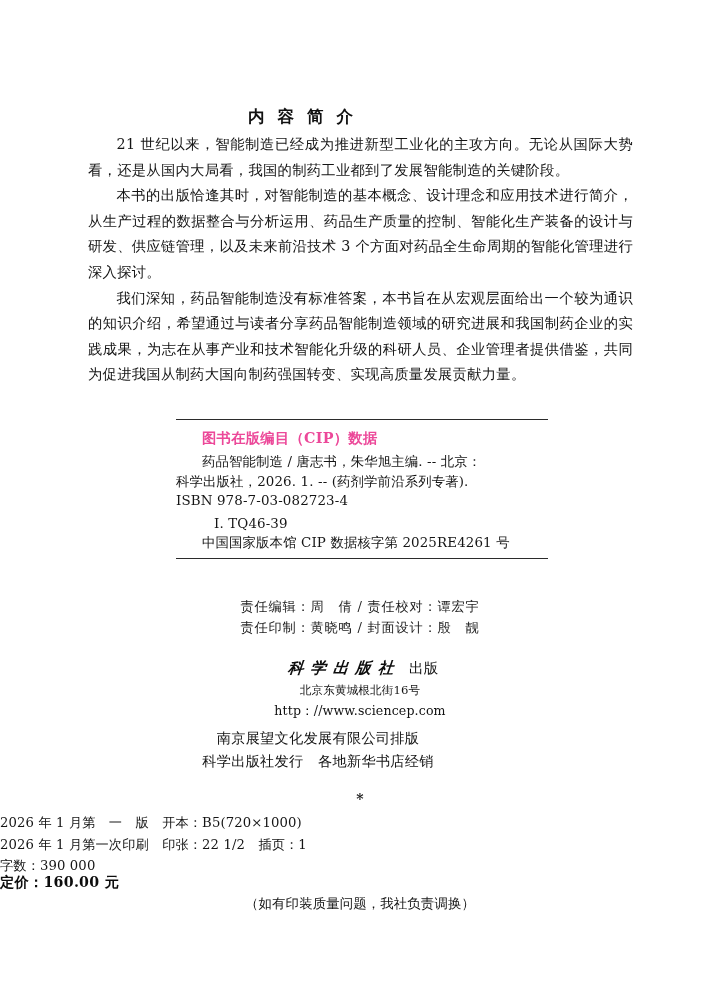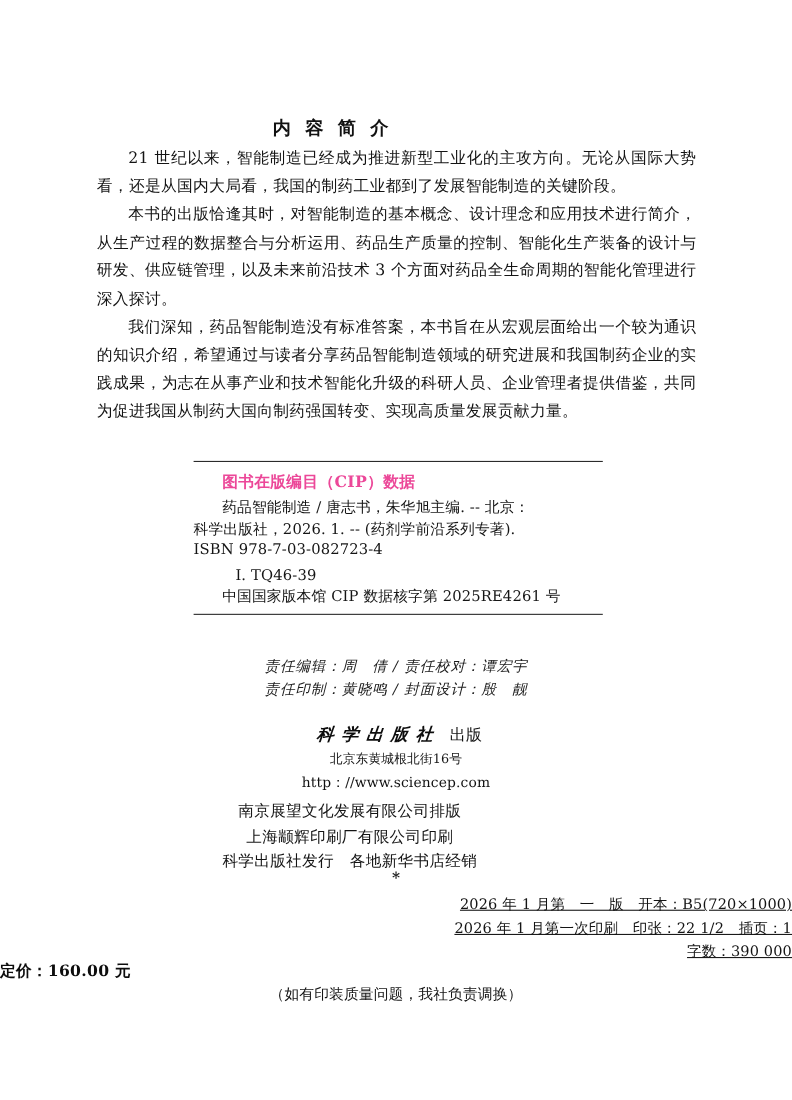--- a/index.html
+++ b/index.html
@@ -93,21 +93,20 @@
   .cip-line.gap-top { margin-top: 3px; }
 
   
   .staff {
     position: absolute;
     top: 597px;
     left: 0;
     width: 720px;
     text-align: center;
     font-family: "DejaVu Serif", "Liberation Serif", serif;
-    font-style: italic;
   }
   .staff-line {
     font-size: 13.2px;
     line-height: 20.5px;
     letter-spacing: 0.06em;
     color: #1b1b1b;
   }
 
   
   .pub-block {
@@ -188,22 +187,21 @@
     color: #1a1a1a;
     line-height: 18px;
   }
 
   
   .specs {
     position: absolute;
     top: 812px;
     left: 0;
     width: 720px;
-    text-align: right;
-    text-decoration: underline;
+    text-align: left;
   }
   .spec-line {
     font-size: 13.2px;
     line-height: 21.5px;
     letter-spacing: 0.01em;
     color: #141414;
   }
 
   .price-line {
     position: absolute;
@@ -263,21 +261,20 @@
     <div class="pub-logo-row">
       <span class="pub-logo">科学出版社</span>
       <span class="pub-verb">出版</span>
     </div>
     <div class="pub-addr">北京东黄城根北街16号</div>
     <div class="pub-url">http：//www.sciencep.com</div>
   </div>
 
   <div class="production">
     <div class="prod-line">南京展望文化发展有限公司排版</div>
-    <div class="prod-line">上海颛辉印刷厂有限公司印刷</div>
     <div class="prod-line">科学出版社发行　各地新华书店经销</div>
   </div>
 
   <div class="star-sep">*</div>
 
   <div class="specs">
     <div class="spec-line">2026 年 1 月第　一　版　开本：B5(720×1000)</div>
     <div class="spec-line">2026 年 1 月第一次印刷　印张：22 1/2　插页：1</div>
     <div class="spec-line">字数：390 000</div>
   </div>

